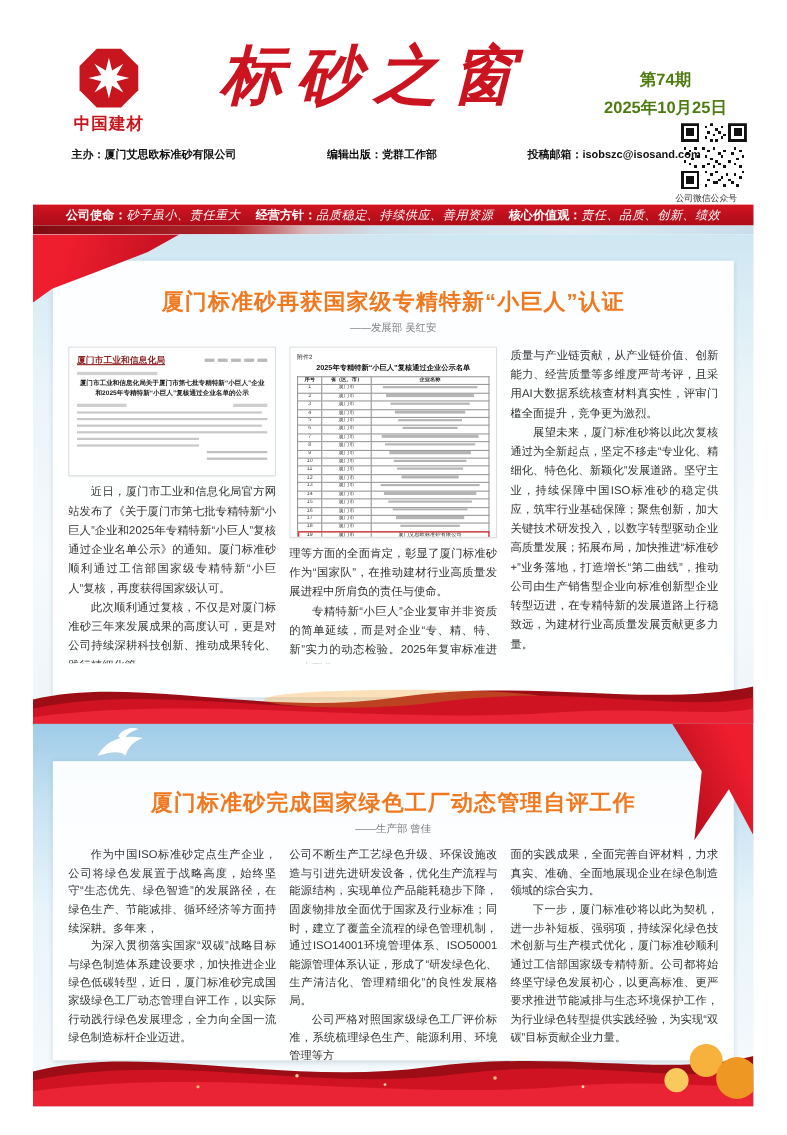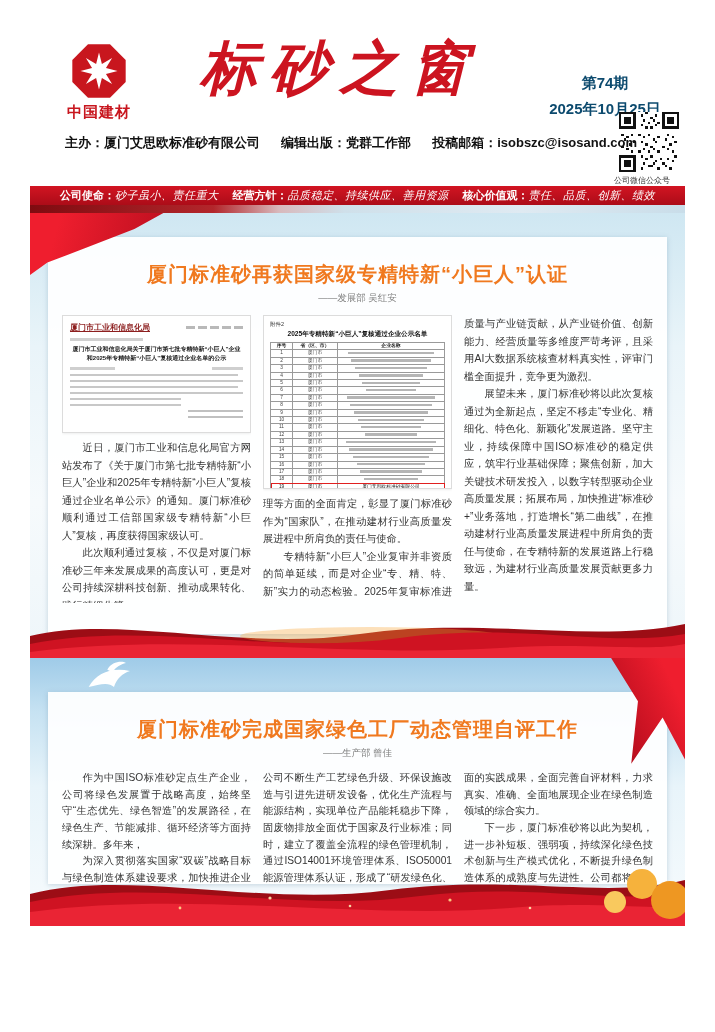--- a/index.html
+++ b/index.html
@@ -7,43 +7,43 @@
         font-family:"Liberation Sans","DejaVu Sans",sans-serif;padding-top:28px;box-sizing:border-box;}
 
   
   .masthead{position:relative;height:158px;margin:0 30px;}
   .logo{position:absolute;left:33px;top:14px;width:72px;text-align:center;}
   .logo svg{width:58px;height:58px;display:block;margin:0 auto;}
   .logo-text{color:#c8161e;font-weight:bold;font-size:15px;letter-spacing:1px;margin-top:3px;}
   .paper-title{position:absolute;left:100px;top:2px;width:420px;margin:0;text-align:center;
         font-family:"Liberation Serif","DejaVu Serif",serif;font-style:italic;font-weight:bold;
         font-size:58px;color:#cc1420;letter-spacing:12px;}
-  .issue{position:absolute;right:0;top:42px;width:160px;text-align:center;color:#0c4a6e;
+  .issue{position:absolute;right:0;top:32px;width:160px;text-align:center;color:#4d7c0f;
         font-size:15px;font-weight:600;line-height:1.7;}
   .qr{position:absolute;right:6px;top:84px;width:60px;height:60px;background:#fff;}
   .qr svg{width:60px;height:60px;display:block;}
   .qr-caption{position:absolute;right:0;top:147px;width:86px;text-align:center;font-size:8px;color:#333;}
   .info-row{position:absolute;left:35px;display:flex;justify-content:space-between;
-        font-size:13px;font-weight:bold;color:#111;}
+        font-size:10px;font-weight:bold;color:#111;}
   .info-row .lbl{font-weight:bold;}
   .row1{top:106px;width:572px;}
   .row2{top:134px;width:600px;}
 
   
   .banner{margin:0 30px;height:19px;background:linear-gradient(#d21422,#ac0c18);display:flex;
         align-items:center;justify-content:center;gap:14px;color:#fff;font-size:11px;white-space:nowrap;}
   .banner .b-label{font-weight:bold;}
   .banner .b-val{font-style:italic;letter-spacing:.5px;}
   .strip{margin:0 30px;height:8px;
         background:linear-gradient(90deg,#7e0b10 0%,#b3262b 28%,#d8b9bc 38%,#cfe0ea 48%,#dfeaf2 75%,#c9dde9 100%);}
 
   
   .card{position:relative;margin:0 30px;overflow:hidden;}
   .card1{height:445px;background:linear-gradient(180deg,#cfe7f2 0%,#e9f4f9 30%,#f6fafc 65%,#eef6fa 100%);}
-  .card2{height:268px;background:linear-gradient(180deg,#9fcbe8 0%,#c6e2f2 20%,#e8f4fa 48%,#f7fbfd 100%);}
+  .card2{height:348px;background:linear-gradient(180deg,#9fcbe8 0%,#c6e2f2 20%,#e8f4fa 48%,#f7fbfd 100%);}
   .ribbon-tl{position:absolute;top:0;left:0;width:290px;height:62px;z-index:3;
         background:linear-gradient(105deg,#ef1e2e 10%,#c01020 45%,#8f0a14 85%);
         clip-path:polygon(0 0,46% 0,36% 26%,20% 55%,6% 80%,0 100%);}
   .ribbon-r{position:absolute;top:0;right:0;width:112px;height:108px;z-index:3;
         background:linear-gradient(245deg,#ef1e2e 15%,#c01020 55%,#9c0c14 90%);
         clip-path:polygon(34% 0,100% 0,100% 94%,80% 55%,52% 98%,58% 40%);}
   .dove{position:absolute;left:56px;top:2px;width:48px;height:30px;z-index:3;}
   .card-inner{position:absolute;left:18px;right:18px;background:rgba(255,255,255,.93);
         box-shadow:0 1px 5px rgba(90,130,155,.3);padding:10px 14px;box-sizing:border-box;overflow:hidden;z-index:2;}
   .card1 .card-inner{top:24px;bottom:24px;}
@@ -290,21 +290,21 @@
                   </tr>
                 </tbody>
             </table>
           </div>
           <p>理等方面的全面肯定，彰显了厦门标准砂作为“国家队”，在推动建材行业高质量发展进程中所肩负的责任与使命。</p>
           <p class="indent">专精特新“小巨人”企业复审并非资质的简单延续，而是对企业“专、精、特、新”实力的动态检验。2025年复审标准进一步聚焦</p>
         </div>
 
         <div class="col">
           <p>质量与产业链贡献，从产业链价值、创新能力、经营质量等多维度严苛考评，且采用AI大数据系统核查材料真实性，评审门槛全面提升，竞争更为激烈。</p>
-          <p class="indent">展望未来，厦门标准砂将以此次复核通过为全新起点，坚定不移走“专业化、精细化、特色化、新颖化”发展道路。坚守主业，持续保障中国ISO标准砂的稳定供应，筑牢行业基础保障；聚焦创新，加大关键技术研发投入，以数字转型驱动企业高质量发展；拓展布局，加快推进“标准砂+”业务落地，打造增长“第二曲线”，在推动建材行业高质量发展进程中所肩负的责任与使命，在专精特新的发展道路上行稳致远，为建材行业高质量发展贡献更多力量。</p>
+          <p class="indent">展望未来，厦门标准砂将以此次复核通过为全新起点，坚定不移走“专业化、精细化、特色化、新颖化”发展道路。坚守主业，持续保障中国ISO标准砂的稳定供应，筑牢行业基础保障；聚焦创新，加大关键技术研发投入，以数字转型驱动企业高质量发展；拓展布局，加快推进“标准砂+”业务落地，打造增长“第二曲线”，推动公司由生产销售型企业向标准创新型企业转型迈进，在专精特新的发展道路上行稳致远，为建材行业高质量发展贡献更多力量。</p>
         </div>
       </div>
     </div>
     <svg class="wave" height="48" viewBox="0 0 655 48" preserveAspectRatio="none">
       <path d="M0,26 C90,4 210,42 330,24 C450,6 560,34 655,14 L655,48 0,48Z" fill="#9c0d15"></path>
       <ellipse cx="340" cy="26" rx="130" ry="9" fill="#f9a73a" opacity="0.35"></ellipse>
       <path d="M0,34 C120,10 240,46 370,28 C490,12 580,38 655,24 L655,48 0,48Z" fill="#cf1322"></path>
       <path d="M0,42 C150,22 320,48 470,38 C560,32 620,42 655,34 L655,48 0,48Z" fill="#ea2434"></path>
     </svg>
   </section>
@@ -322,21 +322,21 @@
         <div class="col">
           <p class="indent">作为中国ISO标准砂定点生产企业，公司将绿色发展置于战略高度，始终坚守“生态优先、绿色智造”的发展路径，在绿色生产、节能减排、循环经济等方面持续深耕。多年来，</p>
           <p class="indent">为深入贯彻落实国家“双碳”战略目标与绿色制造体系建设要求，加快推进企业绿色低碳转型，近日，厦门标准砂完成国家级绿色工厂动态管理自评工作，以实际行动践行绿色发展理念，全力向全国一流绿色制造标杆企业迈进。</p>
         </div>
         <div class="col">
           <p>公司不断生产工艺绿色升级、环保设施改造与引进先进研发设备，优化生产流程与能源结构，实现单位产品能耗稳步下降，固废物排放全面优于国家及行业标准；同时，建立了覆盖全流程的绿色管理机制，通过ISO14001环境管理体系、ISO50001能源管理体系认证，形成了“研发绿色化、生产清洁化、管理精细化”的良性发展格局。</p>
           <p class="indent">公司严格对照国家级绿色工厂评价标准，系统梳理绿色生产、能源利用、环境管理等方</p>
         </div>
         <div class="col">
           <p>面的实践成果，全面完善自评材料，力求真实、准确、全面地展现企业在绿色制造领域的综合实力。</p>
-          <p class="indent">下一步，厦门标准砂将以此为契机，进一步补短板、强弱项，持续深化绿色技术创新与生产模式优化，不断提升绿色制造体系的成熟度与先进性。公司都将始终坚守绿色发展初心，以更高标准、更严要求推进节能减排与生态环境保护工作，为行业绿色转型提供实践经验，为实现“双碳”目标贡献企业力量。</p>
+          <p class="indent">下一步，厦门标准砂将以此为契机，进一步补短板、强弱项，持续深化绿色技术创新与生产模式优化，厦门标准砂顺利通过工信部国家级专精特新。公司都将始终坚守绿色发展初心，以更高标准、更严要求推进节能减排与生态环境保护工作，为行业绿色转型提供实践经验，为实现“双碳”目标贡献企业力量。</p>
         </div>
       </div>
     </div>
     <svg class="wave" height="70" viewBox="0 0 655 70" preserveAspectRatio="none">
       <path d="M0,38 C100,12 230,52 360,34 C480,18 580,44 655,24 L655,70 0,70Z" fill="#9c0d15"></path>
       <path d="M0,46 C130,20 260,58 390,40 C500,26 590,50 655,36 L655,70 0,70Z" fill="#cf1322"></path>
       <path d="M0,56 C160,34 330,64 480,52 C570,44 625,56 655,48 L655,70 0,70Z" fill="#ea2434"></path>
       <circle cx="585" cy="46" r="11" fill="#f9c95e"></circle>
       <circle cx="612" cy="28" r="15" fill="#f6b23c"></circle>
       <circle cx="640" cy="44" r="19" fill="#ee9722"></circle>

